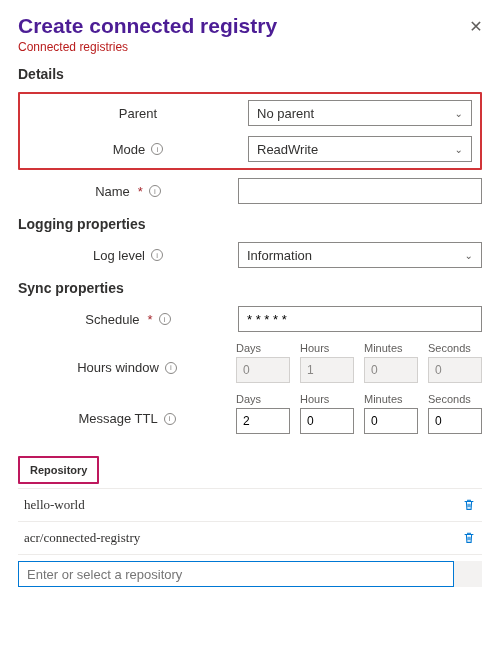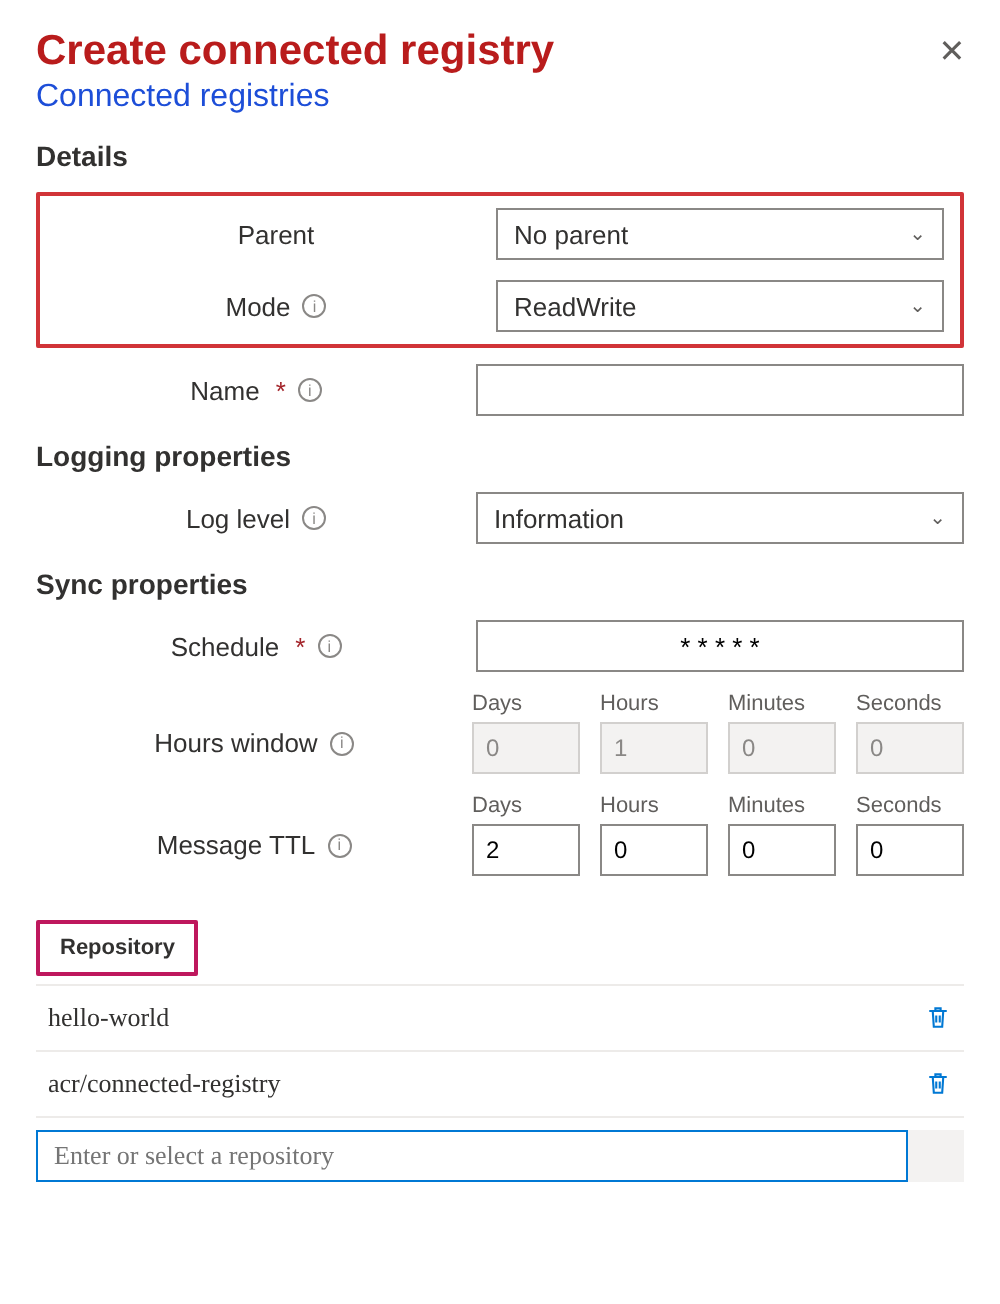--- a/index.html
+++ b/index.html
@@ -5,22 +5,22 @@
   * { box-sizing: border-box; margin: 0; padding: 0; }
   body {
     font-family: "Segoe UI", -apple-system, sans-serif;
     font-size: 13px;
     color: #323130;
     background: #fff;
     width: 500px;
     padding: 14px 18px;
   }
   .header { position: relative; }
-  .title { font-size: 21px; font-weight: 600; color: #b91c1c; }
-  .subtitle { font-size: 16px; color: #1d4ed8; margin-top: 2px; }
+  .title { font-size: 21px; font-weight: 600; color: #4c1d95; }
+  .subtitle { font-size: 12px; color: #b91c1c; margin-top: 2px; }
   .close-x {
     position: absolute; right: -6px; top: 0;
     font-size: 16px; color: #605e5c; cursor: pointer;
     width: 24px; height: 24px; display: flex; align-items: center; justify-content: center;
   }
   .section-head {
     font-size: 14px; font-weight: 600; margin-top: 12px; margin-bottom: 10px;
   }
   .row {
     display: flex; align-items: center; margin-bottom: 10px;
@@ -33,21 +33,20 @@
   .info-icon {
     width: 12px; height: 12px; border: 1px solid #8a8886; border-radius: 50%;
     display: inline-flex; align-items: center; justify-content: center;
     font-size: 8px; color: #8a8886;
   }
   .field-col { flex: 1; }
   .text-input, .select {
     width: 100%; height: 26px; border: 1px solid #8a8886;
     font-size: 13px; padding: 0 8px; background: #fff;
     font-family: inherit;
-    text-align: center;
   }
   .select {
     display: flex; align-items: center; justify-content: space-between;
     cursor: pointer;
   }
   .chev { font-size: 10px; color: #605e5c; }
   .highlight-box {
     border: 2px solid #d13438; padding: 6px 8px; margin-bottom: 8px; border-radius: 1px;
   }
   .highlight-box .row:last-child { margin-bottom: 0; }
@@ -64,21 +63,21 @@
     display: inline-block; padding: 6px 10px; font-size: 11px; font-weight: 600;
     border: 2px solid #be185d; border-radius: 1px;
   }
   .repo-hr { border: none; border-top: 1px solid #edebe9; margin-top: 4px; }
   .repo-item {
     display: flex; align-items: center; justify-content: space-between;
     padding: 8px 6px; border-bottom: 1px solid #edebe9; font-size: 13px; font-family: Liberation Serif, serif;
   }
   .trash-icon { width: 14px; height: 14px; cursor: pointer; }
   .trash-icon svg { width: 100%; height: 100%; stroke: #0078d4; fill: none; stroke-width: 1.2; }
-  .repo-add-row { display: flex; align-items: flex-start; padding-top: 6px; font-family: Liberation Serif, serif; }
+  .repo-add-row { display: flex; align-items: flex-start; padding-top: 6px; }
   .repo-add-input {
     flex: 1; height: 26px; border: 1px solid #0078d4;
     font-size: 13px; padding: 0 8px; font-family: inherit;
   }
   .repo-add-spacer { width: 28px; height: 26px; background: #f3f2f1; }
 </style>
 </head>
 <body>
 
 <div class="header">

